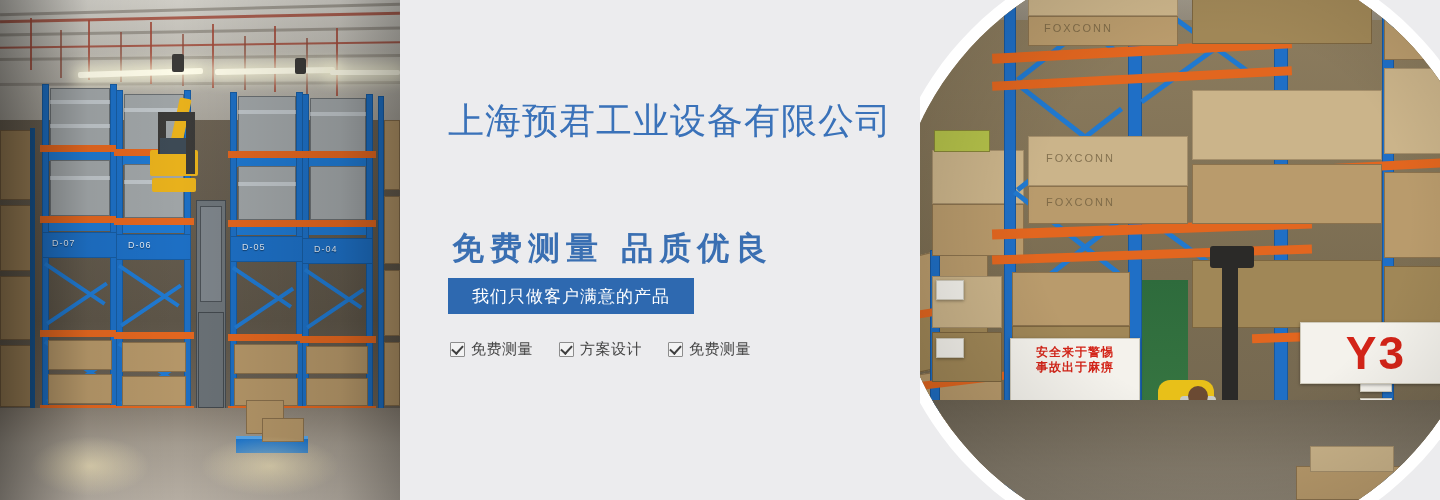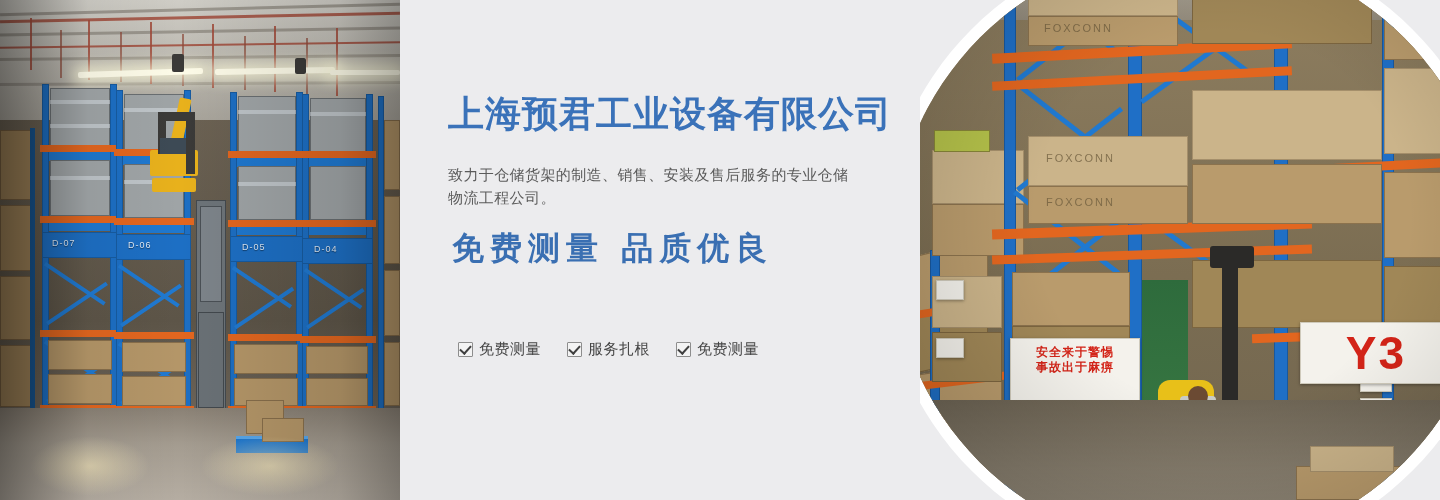--- a/index.html
+++ b/index.html
@@ -83,22 +83,22 @@
   .pr-fork{position:absolute;background:#e8c019;border-radius:3px;}
   .pr-forkdark{position:absolute;background:#2b2a28;}
   .pr-person{position:absolute;background:#c8cbc6;border-radius:4px 4px 0 0;}
   .pr-head{position:absolute;background:#6b4a33;border-radius:50%;}
   .pr-shade{position:absolute;left:0;top:0;width:600px;height:600px;
     background:radial-gradient(ellipse at 55% 45%,rgba(0,0,0,0) 40%,rgba(0,0,0,.25) 100%);}
 
   
   .content{position:absolute;left:448px;top:0;width:470px;height:500px;}
   .title{
-    position:absolute;left:0;top:92px;margin:0;
-    font-size:36px;line-height:44px;font-weight:bold;color:#3a72b9;
+    position:absolute;left:0;top:99px;margin:0;
+    font-size:36px;line-height:44px;font-weight:normal;color:#3a72b9;
     letter-spacing:1px;white-space:nowrap;
   }
   .subtitle{
     position:absolute;left:0;top:163px;width:412px;margin:0;
     font-size:15px;line-height:23px;color:#5b5b5b;letter-spacing:.4px;
   }
   .slogan{
     position:absolute;left:4px;top:228px;margin:0;
     font-family:"DejaVu Serif","Liberation Serif",serif;
     font-size:32px;line-height:40px;font-weight:bold;color:#3a6fb2;
@@ -106,21 +106,21 @@
   }
   .cta{
     position:absolute;left:0;top:278px;height:36px;
     display:inline-flex;align-items:center;justify-content:center;
     padding:0 24px;background:#2e69b0;border:0;cursor:pointer;
     color:#ffffff;font-size:17px;letter-spacing:1px;
     font-family:"Liberation Sans",sans-serif;white-space:nowrap;
   }
   .features{
     position:absolute;left:2px;top:340px;
-    display:flex;align-items:center;gap:26px;margin-left:8px;
+    display:flex;align-items:center;gap:26px;
   }
   .feature{display:flex;align-items:center;gap:6px;white-space:nowrap;}
   .check-icon{
     display:inline-block;width:13px;height:13px;flex:0 0 13px;position:relative;
     border:1px solid #8d8d8d;background:#f3f3f3;border-radius:1px;
   }
   .check-icon::after{
     content:"";position:absolute;left:3px;top:0px;width:5px;height:9px;
     border:solid #3f3f3f;border-width:0 2px 2px 0;transform:rotate(42deg);
   }
@@ -373,31 +373,31 @@
           <span>Y3</span>
         </div>
 
         <div class="pr-shade"></div>
       </div>
     </div>
   </div>
 
   <div class="content">
     <h1 class="title">上海预君工业设备有限公司</h1>
-    <p class="subtitle">致力于仓储货架的制造、销售、安装及售后服务的专业仓储物流工程公司。</p>
     <p class="slogan">免费测量  品质优良</p>
+    <button class="cta">我们只做客户满意的产品</button>
 
     <div class="features">
       <div class="feature">
         <span class="check-icon"></span>
         <span class="feature-label">免费测量</span>
       </div>
       <div class="feature">
         <span class="check-icon"></span>
-        <span class="feature-label">服务扎根</span>
+        <span class="feature-label">方案设计</span>
       </div>
       <div class="feature">
         <span class="check-icon"></span>
         <span class="feature-label">免费测量</span>
       </div>
     </div>
   </div>
 
 </div>
 

